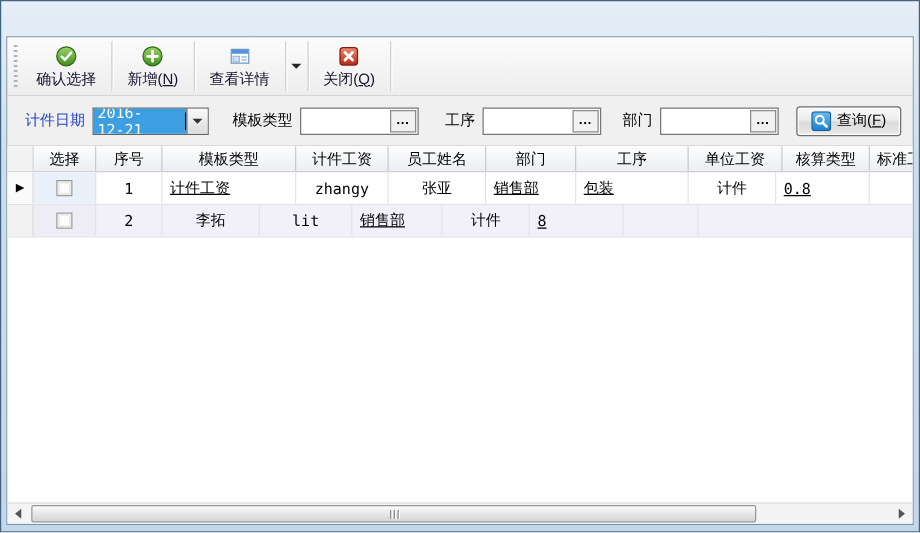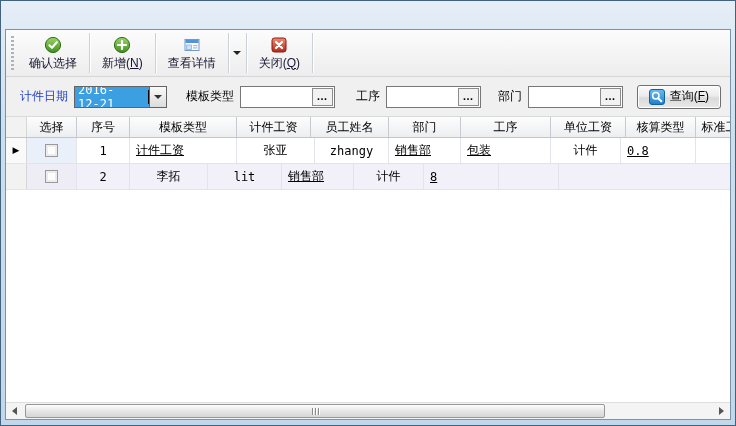--- a/index.html
+++ b/index.html
@@ -251,22 +251,22 @@
 
       <div class="grow">
         <div class="ind current">
           <span class="ind-arrow">▶</span>
         </div>
         <div class="cell c selcol" style="width:50px">
           <div class="cbx"></div>
         </div>
         <div class="cell c mono" style="width:53px">1</div>
         <div class="cell l" style="width:107px">计件工资</div>
+        <div class="cell c mono" style="width:74px">zhangy</div>
         <div class="cell c" style="width:78px">张亚</div>
-        <div class="cell c mono" style="width:74px">zhangy</div>
         <div class="cell l" style="width:72px">销售部</div>
         <div class="cell l" style="width:90px">包装</div>
         <div class="cell c" style="width:70px">计件</div>
         <div class="cell l mono" style="width:75px">0.8</div>
         <div class="cell l" style="width:60px"></div>
       </div>
 
       <div class="grow alt">
         <div class="ind"></div>
         <div class="cell c selcol" style="width:50px">

